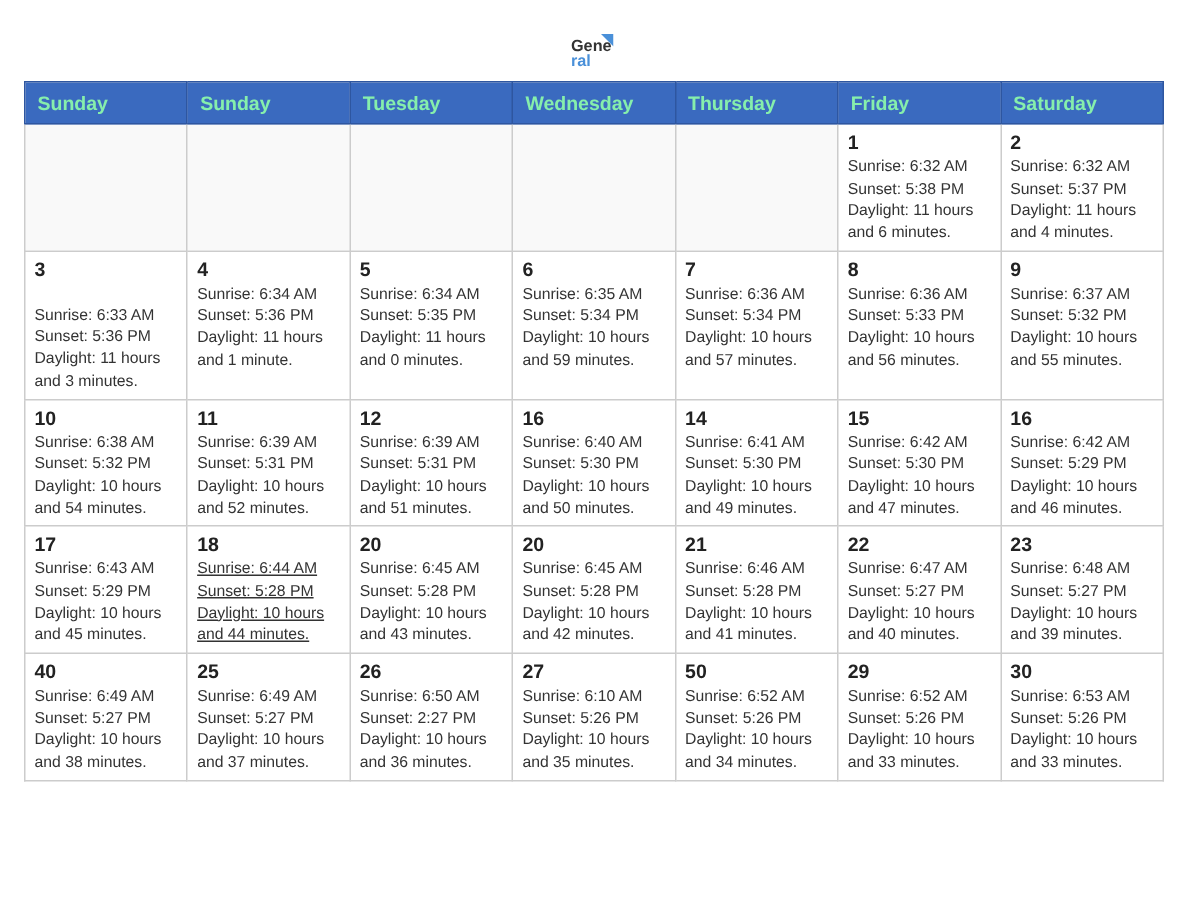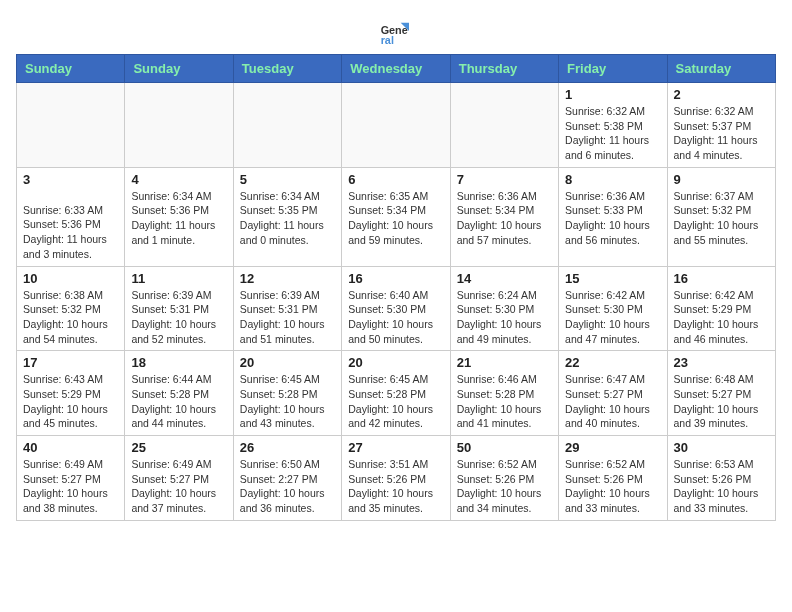--- a/index.html
+++ b/index.html
@@ -202,21 +202,21 @@
 Daylight: 10 hours and 51 minutes.</div>
         </td>
         <td>
           <span class="day-num">16</span>
           <div class="day-info" style="white-space: pre-line;">Sunrise: 6:40 AM
 Sunset: 5:30 PM
 Daylight: 10 hours and 50 minutes.</div>
         </td>
         <td>
           <span class="day-num">14</span>
-          <div class="day-info" style="white-space: pre-line;">Sunrise: 6:24 AM
+          <div class="day-info" style="white-space: pre-line;">Sunrise: 6:41 AM
 Sunset: 5:30 PM
 Daylight: 10 hours and 49 minutes.</div>
         </td>
         <td>
           <span class="day-num">15</span>
           <div class="day-info" style="white-space: pre-line;">Sunrise: 6:42 AM
 Sunset: 5:30 PM
 Daylight: 10 hours and 47 minutes.</div>
         </td>
         <td>
@@ -228,21 +228,21 @@
       </tr>
       <tr>
         <td>
           <span class="day-num">17</span>
           <div class="day-info" style="white-space: pre-line;">Sunrise: 6:43 AM
 Sunset: 5:29 PM
 Daylight: 10 hours and 45 minutes.</div>
         </td>
         <td>
           <span class="day-num">18</span>
-          <div class="day-info" style="white-space: pre-line;">Sunrise: 6:44 AM
+          <div class="day-info" style="white-space: pre-line; text-decoration: underline;">Sunrise: 6:44 AM
 Sunset: 5:28 PM
 Daylight: 10 hours and 44 minutes.</div>
         </td>
         <td>
           <span class="day-num">20</span>
           <div class="day-info" style="white-space: pre-line;">Sunrise: 6:45 AM
 Sunset: 5:28 PM
 Daylight: 10 hours and 43 minutes.</div>
         </td>
         <td>
@@ -284,21 +284,21 @@
 Daylight: 10 hours and 37 minutes.</div>
         </td>
         <td>
           <span class="day-num">26</span>
           <div class="day-info" style="white-space: pre-line;">Sunrise: 6:50 AM
 Sunset: 2:27 PM
 Daylight: 10 hours and 36 minutes.</div>
         </td>
         <td>
           <span class="day-num">27</span>
-          <div class="day-info" style="white-space: pre-line;">Sunrise: 3:51 AM
+          <div class="day-info" style="white-space: pre-line;">Sunrise: 6:10 AM
 Sunset: 5:26 PM
 Daylight: 10 hours and 35 minutes.</div>
         </td>
         <td>
           <span class="day-num">50</span>
           <div class="day-info" style="white-space: pre-line;">Sunrise: 6:52 AM
 Sunset: 5:26 PM
 Daylight: 10 hours and 34 minutes.</div>
         </td>
         <td>

